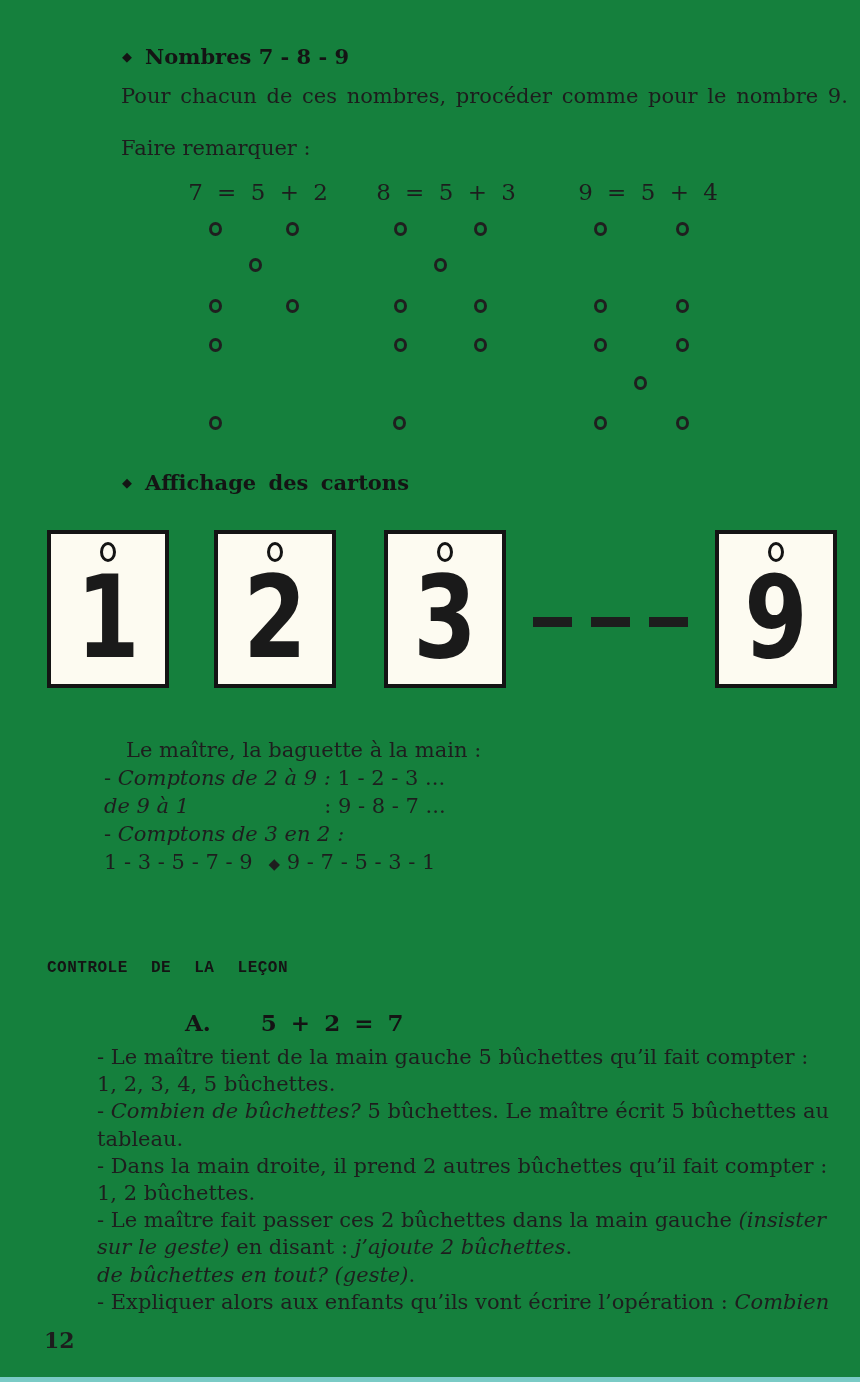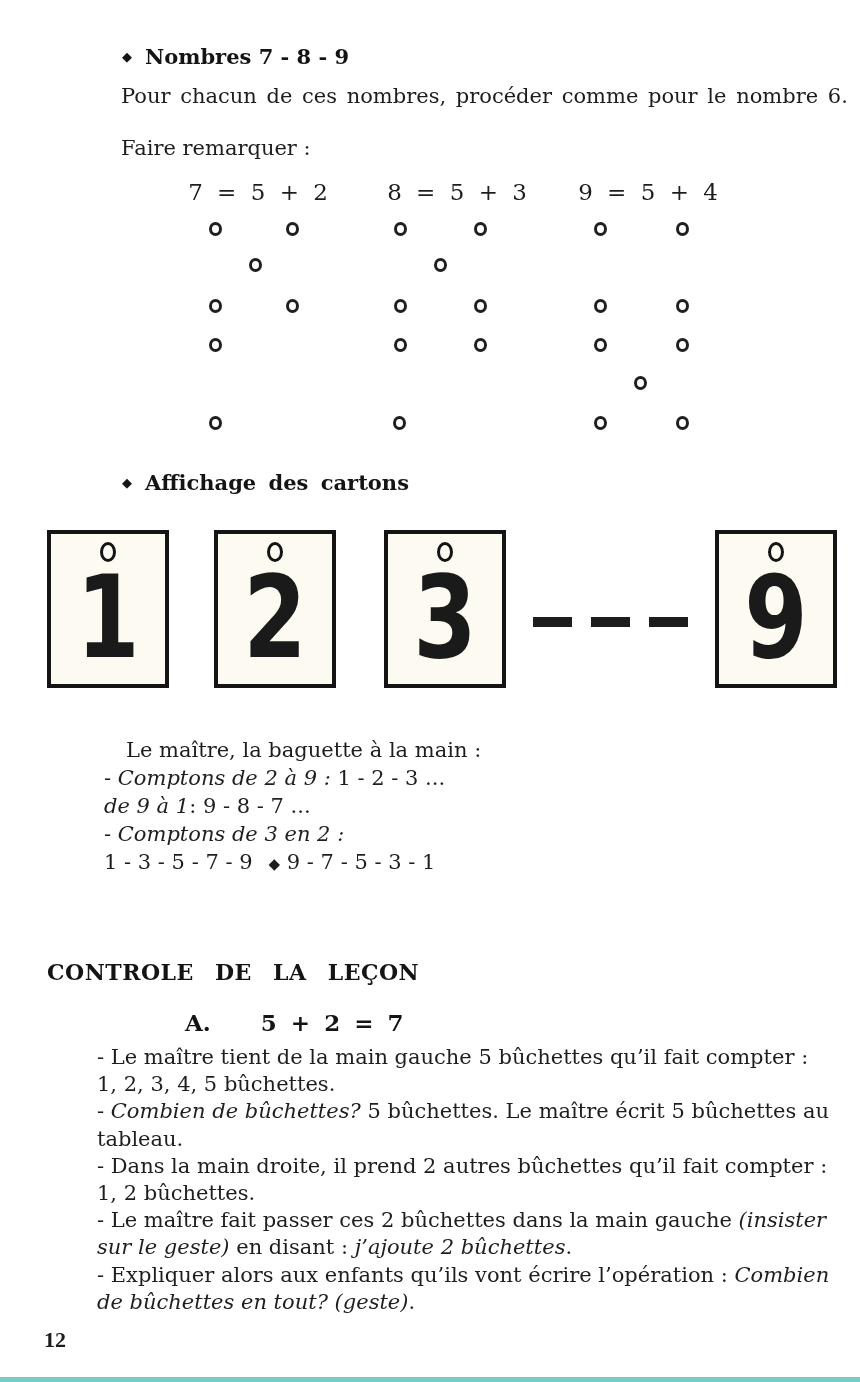--- a/index.html
+++ b/index.html
@@ -10,21 +10,21 @@
     font-family:"DejaVu Serif", serif; overflow:hidden;
   }
   .h-bullet { position:absolute; font-size:21px; font-weight:bold; color:#141414; white-space:nowrap; }
   #h-numbers { left:122px; top:44px; }
   #h-cards   { left:122px; top:470px; word-spacing:5px;text-align:center; }
   .diamond { font-size:13px; margin-right:13px; vertical-align:3px; }
   .intro { position:absolute; left:121px; top:84px;  font-size:21px; word-spacing:3px; white-space:nowrap; }
   .note  { position:absolute; left:121px; top:136px; font-size:21px; }
 
   .eq { position:absolute; top:179px; font-size:23px; word-spacing:7px; white-space:nowrap; transform:translateX(-50%); }
-  .eq0 { left:258px; } .eq1 { left:446px;margin-left:11px; } .eq2 { left:648px; }
+  .eq0 { left:258px; } .eq1 { left:446px; } .eq2 { left:648px; }
 
   .dots-layer { position:absolute; left:0; top:0; width:860px; height:1382px; pointer-events:none; }
   .dot { position:absolute; width:13px; height:14px; border:3px solid #1f1f1f; border-radius:50%; }
 
   .card { position:absolute; top:530px; width:122px; height:158px; border:4px solid #141414; background:#fdfbf1; text-align:center; }
   .cpos0 { left:47px; } .cpos1 { left:214px; } .cpos2 { left:384px; } .cpos3 { left:715px; }
   .hole { display:block; width:16px; height:20px; border:3px solid #141414; border-radius:50%; margin:8px auto 0; }
   .cardnum {
     display:block; font-family:"DejaVu Sans", sans-serif; font-weight:bold;
     font-size:114px; line-height:116px; margin-top:-2px; color:#1a1a1a;
@@ -34,35 +34,35 @@
   .dash { display:inline-block; width:39px; height:10px; background:#1d1d1d; margin-right:19px; }
   .dash:last-child { margin-right:0; }
 
   .textblock { position:absolute; font-size:21px; color:#1e1e1e; }
   #counting { left:104px; top:736px; line-height:28px; }
   #paras    { left:97px;  top:1044px; line-height:27.2px; }
   .tline { white-space:nowrap; }
   .seg-i { font-style:italic; }
   .seg-dm { font-size:15px; }
 
-  #h-controle { position:absolute; left:47px; top:959px; font-size:22px; font-weight:bold; word-spacing:13px; letter-spacing:0.5px; color:#141414; }
+  #h-controle { position:absolute; left:47px; top:959px; font-size:16px; font-weight:bold; word-spacing:13px; letter-spacing:0.5px; color:#141414;font-family:Liberation Mono, monospace; }
   .exercise { position:absolute; left:185px; top:1009px; font-size:23px; font-weight:bold; color:#141414; }
   .ex-formula { margin-left:50px; word-spacing:6px;margin-top:20px; }
 
-  .page-number { position:absolute; left:44px; top:1327px; font-size:22px; font-weight:bold;font-family:Liberation Serif, serif; }
+  .page-number { position:absolute; left:44px; top:1327px; font-size:22px; font-weight:bold; }
   .bottom-bar { position:absolute; left:0; bottom:0; width:100%; height:5px; }
 </style>
 </head>
 <body>
 
-<div class="page" style="background: #ffffff;">
+<div class="page" style="background: #15803d;">
 
   <h2 class="h-bullet" id="h-numbers"><span class="diamond">◆</span><span>Nombres 7 - 8 - 9</span></h2>
 
-  <p class="intro">Pour chacun de ces nombres, procéder comme pour le nombre 6.</p>
+  <p class="intro">Pour chacun de ces nombres, procéder comme pour le nombre 9.</p>
   <p class="note">Faire remarquer :</p>
 
   <div class="eq eq0">7 = 5 + 2</div>
   <div class="eq eq1">8 = 5 + 3</div>
   <div class="eq eq2">9 = 5 + 4</div>
 
   <div class="dots-layer" id="dots-layer">
       <span class="dot" style="left: 209px; top: 222px;"></span>
       <span class="dot" style="left: 286px; top: 222px;"></span>
       <span class="dot" style="left: 249px; top: 258px;"></span>
@@ -105,37 +105,37 @@
   </div>
   <div class="dashes"><span class="dash"></span><span class="dash"></span><span class="dash"></span></div>
   <div class="card cpos3">
     <span class="hole"></span>
     <span class="cardnum">9</span>
   </div>
 
   <div class="textblock" id="counting">
       <div class="tline"><span style="margin-left: 22px;">Le maître, la baguette à la main :</span></div>
       <div class="tline"><span>-  </span><span class="seg-i">Comptons de 2 à 9 :</span><span> 1 - 2 - 3 ...</span></div>
-      <div class="tline"><span class="seg-i">de 9 à 1</span><span style="">: 9 - 8 - 7 ...</span></div>
+      <div class="tline"><span class="seg-i">de 9 à 1</span><span style="margin-left: 135px;">: 9 - 8 - 7 ...</span></div>
       <div class="tline"><span>-  </span><span class="seg-i">Comptons de 3 en 2 :</span></div>
       <div class="tline"><span>1 - 3 - 5 - 7 - 9</span><span class="seg-dm" style="margin-left: 16px;">◆</span><span> 9 - 7 - 5 - 3 - 1</span></div>
     </div>
 
   <h2 id="h-controle">CONTROLE DE LA LEÇON</h2>
 
   <div class="exercise"><span>A.</span><span class="ex-formula">5 + 2 = 7</span></div>
 
   <div class="textblock" id="paras">
       <div class="tline"><span>-  Le maître tient de la main gauche 5 bûchettes qu’il fait compter :</span></div>
       <div class="tline"><span>1, 2, 3, 4, 5 bûchettes.</span></div>
       <div class="tline"><span>-  </span><span class="seg-i">Combien de bûchettes?</span><span> 5 bûchettes. Le maître écrit 5 bûchettes au</span></div>
       <div class="tline"><span>tableau.</span></div>
       <div class="tline"><span>-  Dans la main droite, il prend 2 autres bûchettes qu’il fait compter :</span></div>
       <div class="tline"><span>1, 2 bûchettes.</span></div>
       <div class="tline"><span>-  Le maître fait passer ces 2 bûchettes dans la main gauche </span><span class="seg-i">(insister</span></div>
       <div class="tline"><span class="seg-i">sur le geste)</span><span> en disant : </span><span class="seg-i">j’ajoute 2 bûchettes</span><span>.</span></div>
+      <div class="tline"><span class="seg-i">de bûchettes en tout? (geste)</span><span>.</span></div>
       <div class="tline"><span>-  Expliquer alors aux enfants qu’ils vont écrire l’opération : </span><span class="seg-i">Combien</span></div>
-      <div class="tline"><span class="seg-i">de bûchettes en tout? (geste)</span><span>.</span></div>
     </div>
 
   <div class="page-number">12</div>
   <div class="bottom-bar" style="background: rgb(122, 203, 198);"></div>
 </div>
 
 </body></html>

